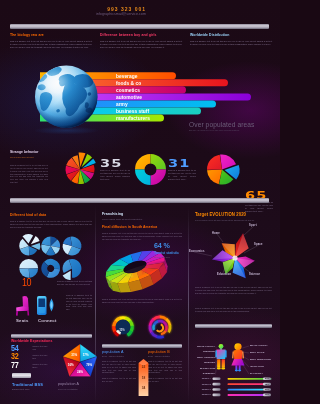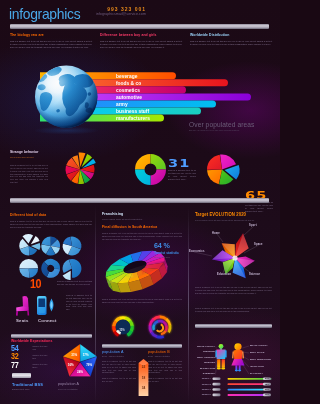--- a/index.html
+++ b/index.html
@@ -34,21 +34,20 @@
   .body-sm{font-size:2.2px;line-height:3px;color:#8a7896;text-align:justify;}
   .bignum{font-size:10px;font-weight:700;letter-spacing:0.8px;line-height:1;
     font-family:"DejaVu Sans",sans-serif;transform:scaleX(1.45);transform-origin:left top;white-space:nowrap;}
   .body-xs{font-size:2.1px;line-height:2.85px;color:#7d6c8a;text-align:justify;}
 </style>
 </head>
 <body>
 
 <div id="page">
 
-  <div class="abs" id="hdr-title">infographics</div>
   <div class="abs" id="hdr-phone">993 323 001</div>
   <div class="abs" id="hdr-email">infographicsmail@service.com</div>
   <div class="abs divider" style="left:10px;top:24px;width:259px;"></div>
 
   <div class="abs" style="left:10px;top:33px;width:82px;">
     <div class="h-sm" style="color:#ff6a00;">The biology raw are</div>
     <div class="body-sm" style="margin-top:2px;">This is a sample text to fill out this box for you to use in your layout. This is a fill text to show you how your text will look like in this configuration. Place sample text here and you will see how the template will look like once you replace it with your own.</div>
   </div>
   <div class="abs" style="left:100px;top:33px;width:82px;">
     <div class="h-sm" style="color:#ff3b6b;">Difference between boy and girls</div>
@@ -311,20 +310,24 @@
           <path d="M 150.5 43 A 15.5 15.5 0 0 1 135 27.500000000000004 L 144.5 27.5 A 6 6 0 0 0 150.5 33.5 Z" fill="url(#lg15)"></path>
         </g>
         <g>
           <path d="M 222 27.5 L 220.12000149653542 12.618279480282833 A 15 15 0 0 1 236.0223851459402 22.173395563877946 Z" fill="url(#lg16)"></path>
           <path d="M 224.56050015783174 27.951485261934018 L 238.72614571139394 23.018485560855268 A 15 15 0 0 1 236.18466748839444 37.431924801906774 Z" fill="url(#lg17)"></path>
           <path d="M 222 27.5 L 233.35492583477634 37.30130905985158 A 15 15 0 0 1 219.08648473170044 42.21432733023788 Z" fill="url(#lg18)"></path>
           <path d="M 222 27.5 L 218.67677253570798 42.127240314583446 A 15 15 0 0 1 207.01790793987848 28.23274654693421 Z" fill="url(#lg19)"></path>
           <path d="M 222 27.5 L 207.00328974787732 27.81413629825035 A 15 15 0 0 1 219.70521245573943 12.676574278301707 Z" fill="url(#lg20)"></path>
         </g>
       </svg>
+    <div class="abs" style="left:100px;top:16.5px;width:30px;">
+      <div class="bignum" style="color:#d8d8e4;">35</div>
+      <div class="body-xs" style="margin-top:1.5px;font-size:2.4px;">This is a sample text to fill out this box for you to use in your layout. Place sample text here.</div>
+    </div>
     <div class="abs" style="left:168px;top:16.5px;width:28px;">
       <div class="bignum" style="color:#4f9dff;">31</div>
       <div class="body-xs" style="margin-top:1.5px;font-size:2.4px;">This is a sample text to fill out this box for you to use in your layout. Place sample text here.</div>
     </div>
     <div class="abs" style="left:245px;top:16.5px;width:28px;margin-top:32px;">
       <div class="bignum" style="color:#ff8a00;">65</div>
       <div class="body-xs" style="margin-top:1.5px;font-size:2.4px;">This is a sample text to fill out this box for you to use in your layout. Place sample text here.</div>
     </div>
   </div>
   <div class="abs divider" style="left:10px;top:198px;width:259px;"></div>
@@ -469,21 +472,21 @@
           <path d="M 34.123164599174366 29.683956811451647 A 9.4 9.4 0 0 1 50.072295870933054 37.12115886439209 L 44.289389908016915 36.67618850125655 A 3.6 3.6 0 0 0 38.181211974151886 33.827898353321906 Z" fill="url(#lg40)"></path>
           <path d="M 50.05513755982922 37.317279257736004 A 9.4 9.4 0 0 1 36.81681835964931 44.96042641157806 L 39.21282405263165 39.67846117890224 A 3.6 3.6 0 0 0 44.2828186399346 36.75129843913294 Z" fill="url(#lg41)"></path>
           <path d="M 36.63839396126137 44.87722574820807 A 9.4 9.4 0 0 1 33.98395681145165 29.823164599174365 L 38.12789835332191 33.88121197415188 A 3.6 3.6 0 0 0 39.144491304312865 39.64659709505841 Z" fill="url(#lg42)"></path>
         </g>
         <g>
           <path d="M 62 36.4 L 58.877685360293185 27.53370701529255 A 9.4 9.4 0 1 1 62.09843477069271 45.79948459203581 Z" fill="url(#lg43)"></path>
           <path d="M 60.7 38.65166604983954 L 60.60156522930729 48.05115064187535 A 9.4 9.4 0 0 1 52.60902494616293 43.43665535789303 Z" fill="url(#lg44)"></path>
           <path d="M 62 36.4 L 53.81059017547022 41.01449528398233 A 9.4 9.4 0 0 1 58.69268850499579 27.601040364053652 Z" fill="url(#lg45)"></path>
         </g>
       </svg>
-    <div class="abs" style="left:20px;top:72px;font-size:12px;font-weight:700;color:#ff4a00;letter-spacing:-.5px;line-height:1;transform:scaleX(.9);transform-origin:left top;">10</div>
+    <div class="abs" style="left:12px;top:72px;font-size:10px;font-weight:400;color:#ff4a00;letter-spacing:-.5px;line-height:1;transform:scaleX(.9);transform-origin:left top;">10</div>
     <div class="abs body-xs" style="left:47px;top:74px;width:35px;font-size:2.3px;">This is a sample text to fill out this box for you to use in your layout.</div>
     <svg width="60" height="24" viewBox="0 0 60 24" id="icons-svg" style="position:absolute;left:2px;top:88px;">
         <defs>
           <linearGradient id="lg46" gradientUnits="userSpaceOnUse" x1="2" y1="2" x2="20" y2="22">
             <stop offset="0" stop-color="#ff3ad8"></stop>
             <stop offset="1" stop-color="#a8009a"></stop>
           </linearGradient>
           <linearGradient id="lg47" gradientUnits="userSpaceOnUse" x1="4" y1="12" x2="17" y2="17">
             <stop offset="0" stop-color="#ff5ae8"></stop>
             <stop offset="1" stop-color="#c000a8"></stop>

